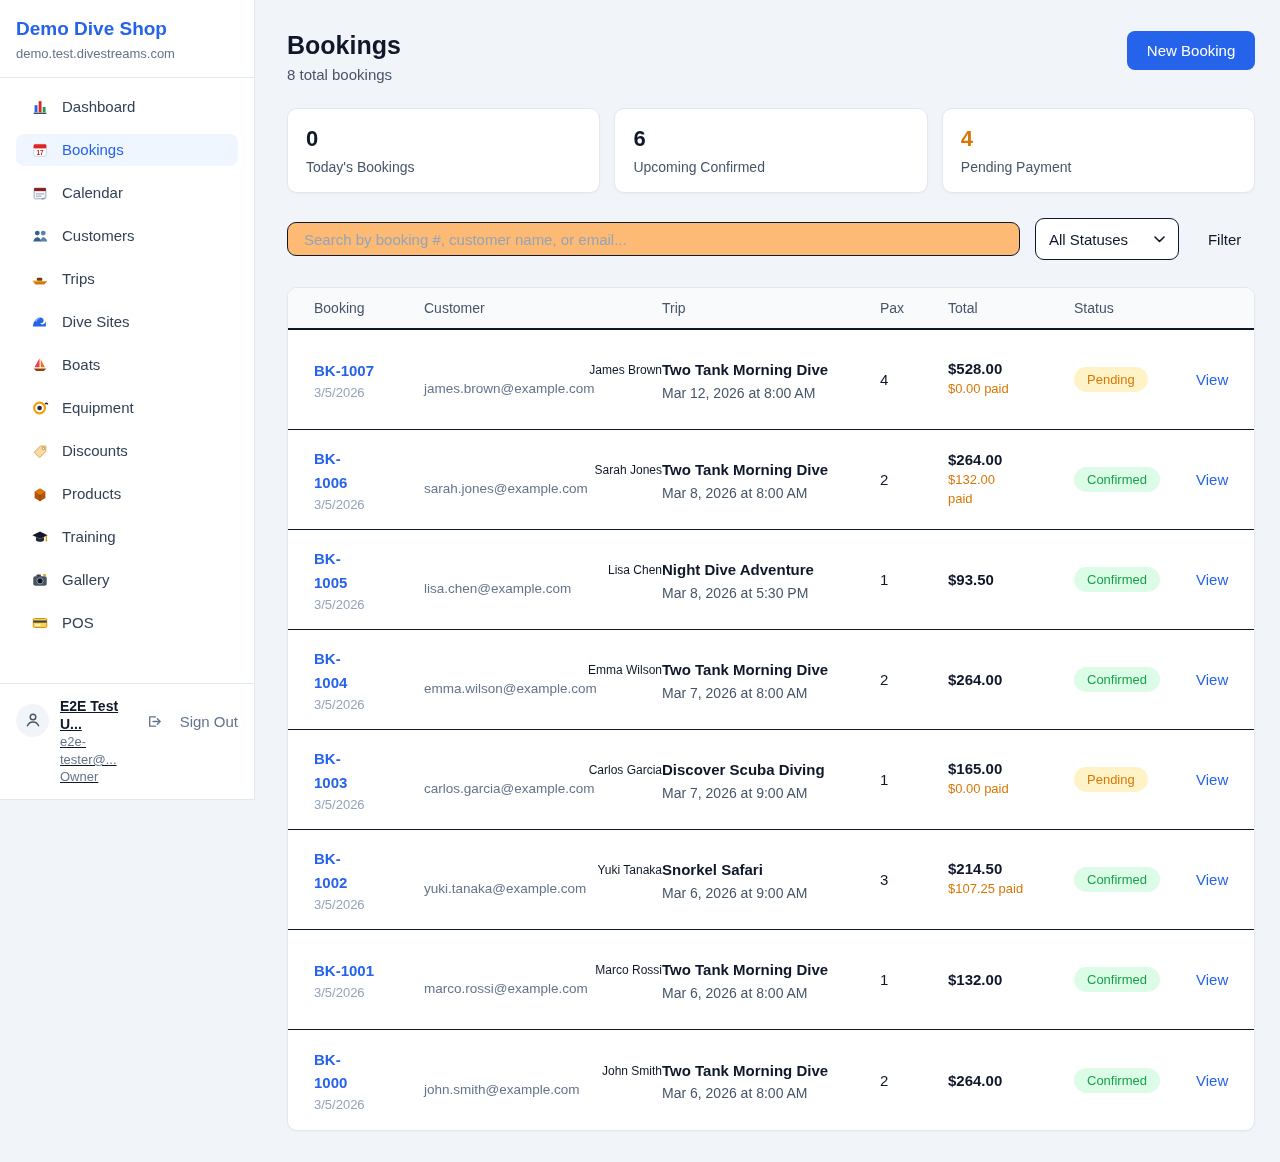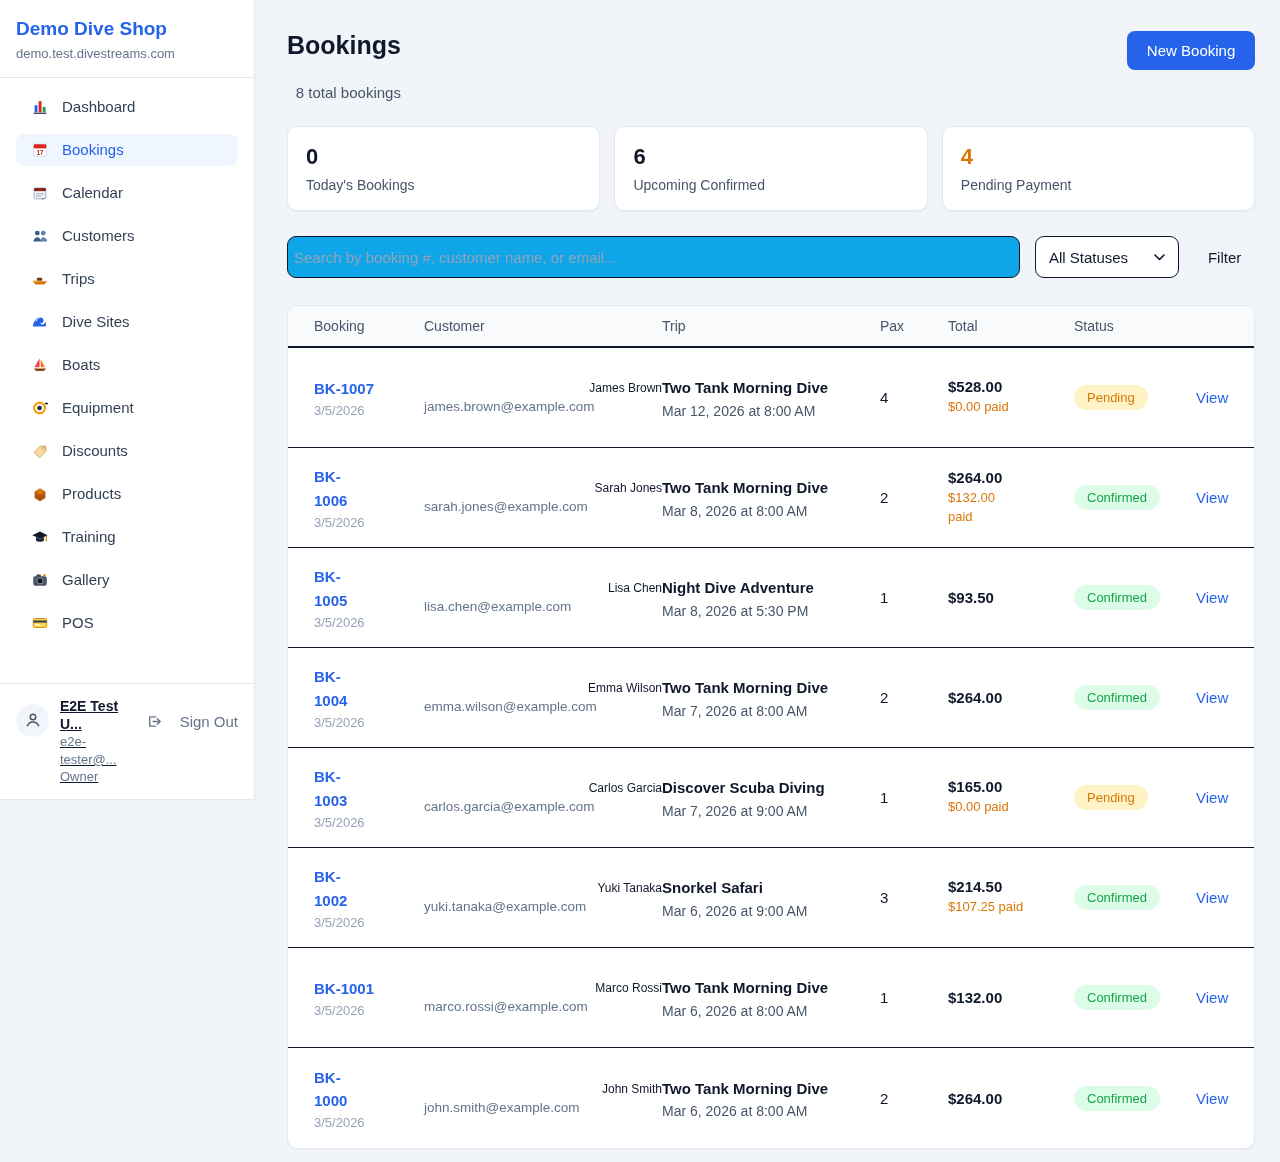--- a/index.html
+++ b/index.html
@@ -33,33 +33,33 @@
     align-items:center;justify-content:center;margin-top:7px;}
   .user-info{flex:1;min-width:0;text-decoration:underline;}
   .user-name{font-size:14px;font-weight:700;color:var(--ink);line-height:1.3;}
   .user-email,.user-role{font-size:13px;color:var(--faint);line-height:1.35;}
   .signout{display:flex;align-items:center;gap:18px;color:var(--faint);font-size:15px;
     margin-top:16px;cursor:pointer;white-space:nowrap;}
   
   .main{flex:1;padding:31px 32px;}
   .page-header{display:flex;justify-content:space-between;align-items:flex-start;margin-bottom:25px;}
   .page-title{font-size:25px;font-weight:700;color:var(--ink);}
-  .page-sub{font-size:15px;color:var(--muted);margin-top:24px;text-align:right;}
+  .page-sub{font-size:15px;color:var(--muted);margin-top:6px;}
   .btn-primary{background:var(--accent);color:#fff;border:none;border-radius:8px;
     padding:11px 20px;font-size:15px;font-weight:500;cursor:pointer;
     font-family:inherit;}
   .stats{display:flex;gap:14px;margin-bottom:25px;}
   .stat-card{flex:1;background:#fff;border:1px solid var(--line);border-radius:10px;
     padding:17px 18px;box-shadow:0 1px 2px rgba(15,23,42,.04);}
   .stat-value{font-size:22px;font-weight:700;color:var(--ink);}
   .stat-value.accent{color:var(--pending-fg);}
   .stat-label{font-size:14px;color:var(--muted);margin-top:7px;}
   .controls{display:flex;align-items:center;gap:15px;margin-bottom:27px;}
-  .search-input{flex:1;height:42px;border:1.5px solid var(--darkline);border-radius:9px;
-    padding:0 6px;font-size:15px;color:var(--ink);font-family:inherit;background:#0ea5e9;outline:none;}
+  .search-input{flex:1;height:34px;border:1.5px solid var(--darkline);border-radius:9px;
+    padding:0 16px;font-size:15px;color:var(--ink);font-family:inherit;background:#fdba74;outline:none;}
   .search-input::placeholder{color:var(--fainter);}
   .select-box{width:144px;height:42px;border:1.5px solid var(--darkline);border-radius:9px;
     background:#fff;display:flex;align-items:center;justify-content:space-between;
     padding:0 13px;font-size:15px;color:var(--ink);cursor:pointer;}
   .filter-btn{font-size:15px;color:var(--ink);background:none;border:none;cursor:pointer;
     font-family:inherit;margin:0 14px;}
   
   .table-card{background:#fff;border:1px solid var(--line);border-radius:10px;overflow:hidden;
     box-shadow:0 1px 2px rgba(15,23,42,.04);}
   .trow{display:grid;grid-template-columns:110px 238px 218px 68px 126px 122px 1fr;

